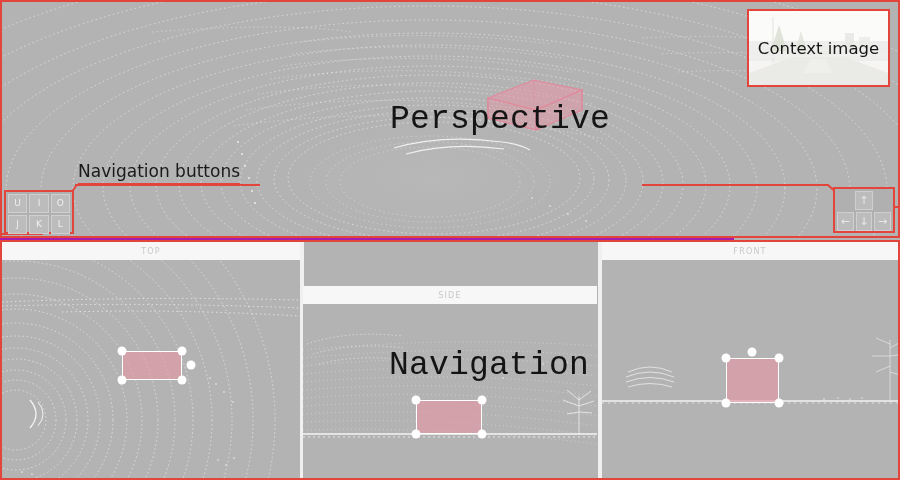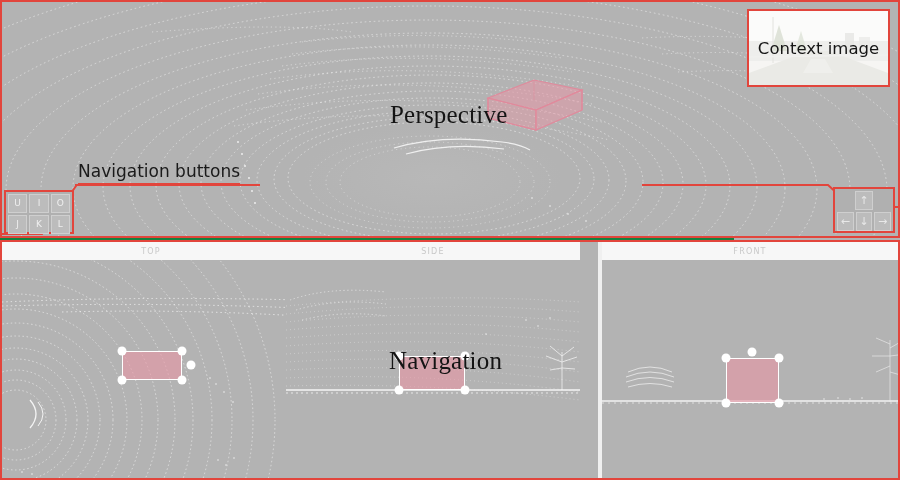--- a/index.html
+++ b/index.html
@@ -1,34 +1,34 @@
 <!DOCTYPE html>
 <html><head>
 <meta charset="utf-8">
 <style>
   html,body{margin:0;padding:0;background:#b3b3b3;}
   body{width:900px;height:480px;overflow:hidden;
        font-family:"DejaVu Sans","Liberation Sans",sans-serif;}
 
-  #app{position:relative;width:734px;height:480px;background:#15803d;}
+  #app{position:relative;width:734px;height:480px;background:#a21caf;}
 
   
   .panel-frame{position:absolute;box-sizing:border-box;
        border:2px solid #e2453c;background:#b3b3b3;overflow:hidden;}
 
   #perspective-panel{left:0;top:0;width:900px;height:238px;}
   #projections-panel{left:0;top:240px;width:900px;height:240px;}
 
   .cloud{position:absolute;inset:0;overflow:hidden;}
   .cloud svg{position:absolute;left:0;top:0;}
 
   
-  .caption{position:absolute;color:#141414;font-size:25px;
+  .caption{position:absolute;color:#141414;font-size:33px;
            letter-spacing:.2px;white-space:nowrap;
-           font-family:Liberation Serif, serif;}
+           font-family:Liberation Mono, monospace;}
 
   .annot{position:absolute;color:#1a1a1a;font-size:17px;
          white-space:nowrap;border-bottom:2px solid #e2453c;
          padding-bottom:1px;line-height:1.15;}
 
   .leader{position:absolute;}
 
   
   #context-image{position:absolute;right:8px;top:7px;width:143px;height:78px;
       box-sizing:border-box;border:2px solid #e2453c;overflow:hidden;
@@ -49,21 +49,21 @@
   #nav-buttons .row{display:flex;gap:2px;height:19px;margin-bottom:2px;}
   #nav-buttons .key{width:21px;height:19px;}
 
   #rotate-buttons{right:3px;bottom:3px;width:62px;height:46px;padding:2px;}
   #rotate-buttons .row{display:flex;gap:2px;justify-content:center;height:19px;margin-bottom:2px;}
   #rotate-buttons .key{width:18px;height:19px;font-size:11px;color:#e8e8e8;}
 
   
   .proj{position:absolute;top:0;bottom:0;overflow:hidden;background:#b3b3b3;}
   #proj-top{left:0;width:298px;}
-  #proj-side{left:284px;width:294px;}
+  #proj-side{left:301px;width:294px;margin-top:44px;}
   #proj-front{left:600px;right:0;}
   .proj-divider{position:absolute;top:0;bottom:0;width:4px;background:#f0f0f0;}
   .proj-head{position:absolute;left:0;right:0;top:0;height:18px;
       background:#f7f7f7;display:flex;align-items:center;justify-content:center;}
   .proj-head span{color:#c9c9c9;font-size:8px;letter-spacing:1.2px;}
   .proj-body{position:absolute;left:0;right:0;top:18px;bottom:0;overflow:hidden;}
 
   .handle{position:absolute;width:9px;height:9px;border-radius:50%;
       background:#ffffff;transform:translate(-50%,-50%);}
   .bbox2d{position:absolute;box-sizing:border-box;

